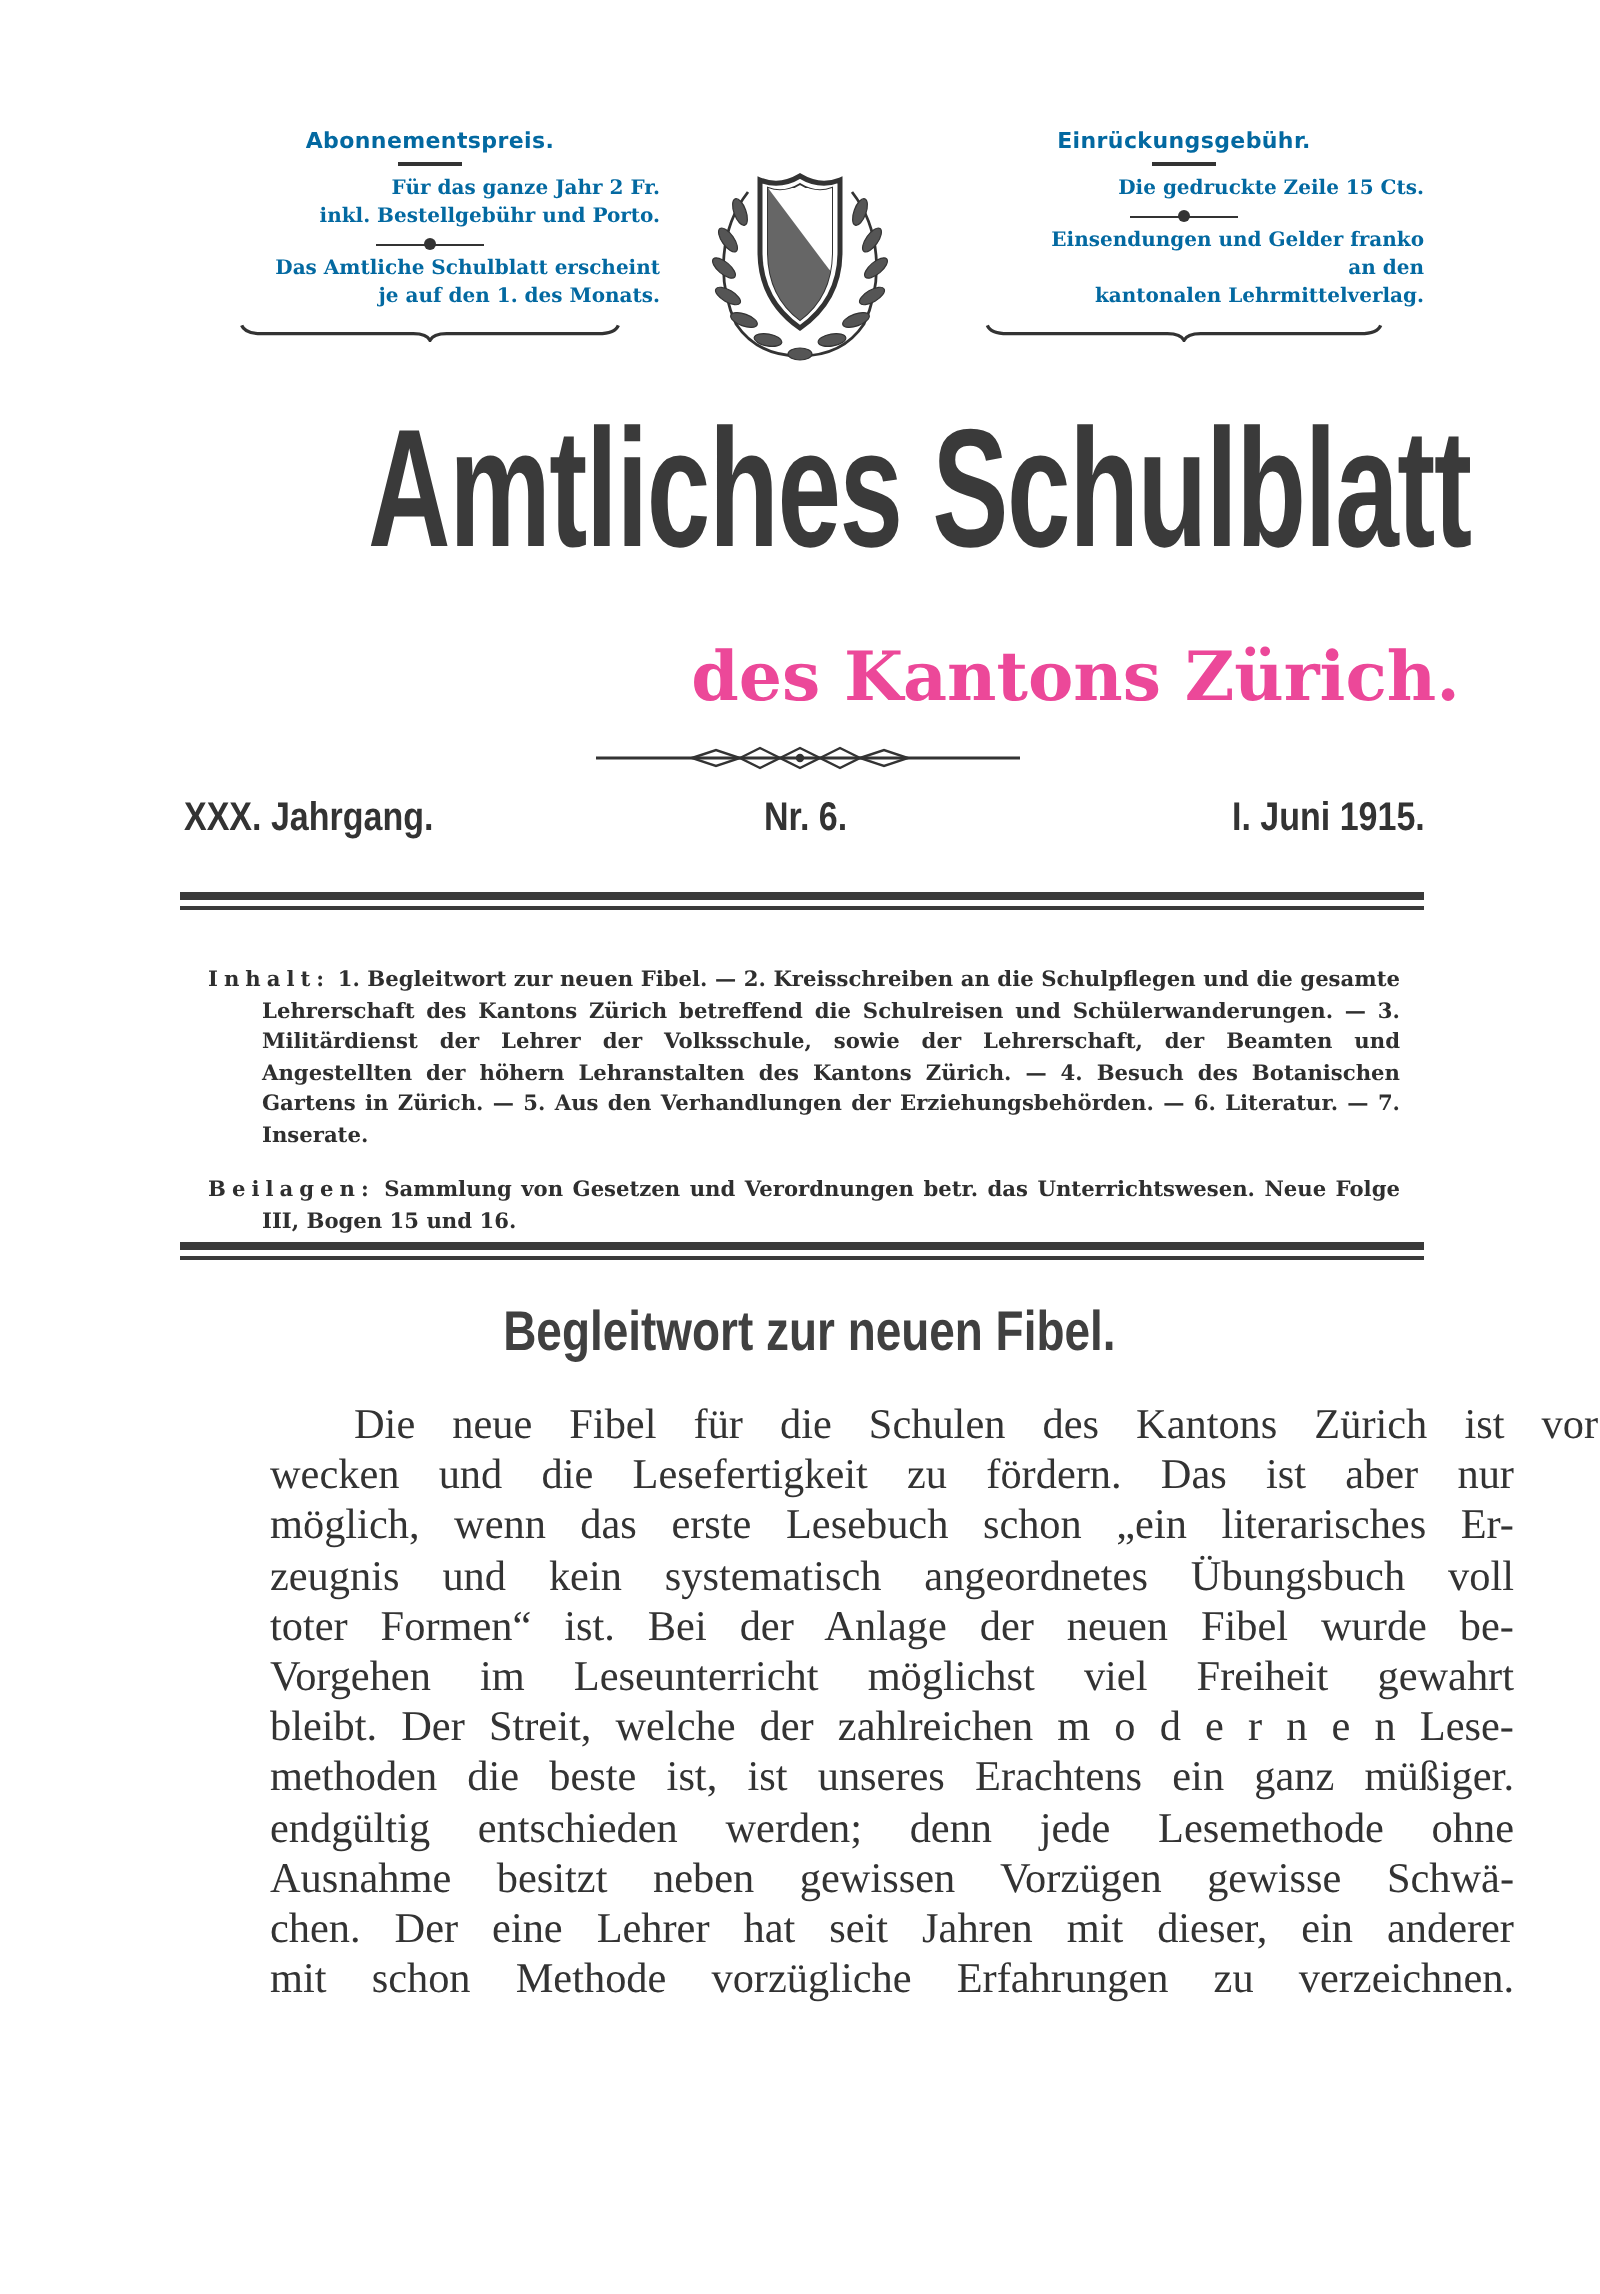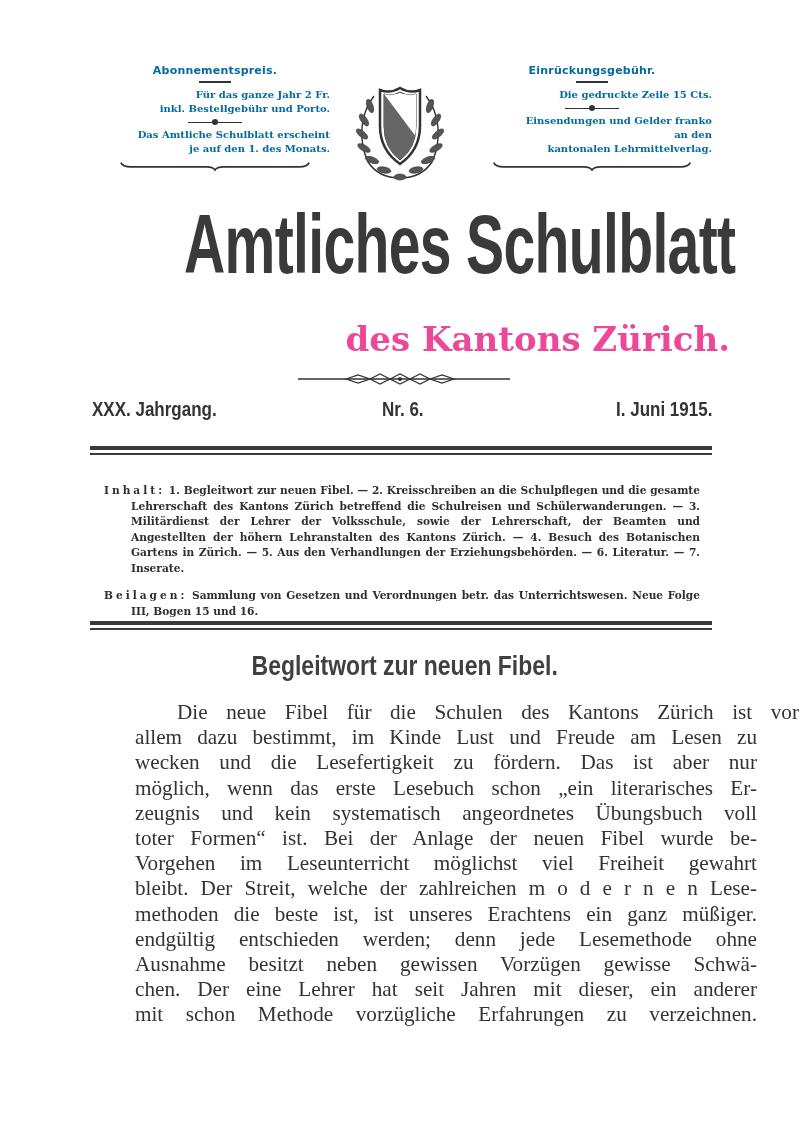--- a/index.html
+++ b/index.html
@@ -128,21 +128,20 @@
   <p><span class="spaced">Beilagen:</span> <span>Sammlung von Gesetzen und Verordnungen betr. das Unterrichtswesen.</span> <span>Neue Folge III, Bogen 15 und 16.</span></p>
 </div>
 
 <div class="abs rule-thick" style="left:90px; width:622px; top:621px;"></div>
 <div class="abs rule-thin" style="left:90px; width:622px; top:628px;"></div>
 
 <div class="abs heading"><span>Begleitwort zur neuen Fibel.</span></div>
 
 <div class="abs body-text">
   <span class="body-line indent" style="white-space: normal; width: 100%; height: 25.2px; overflow: hidden;">Die neue Fibel für die Schulen des Kantons Zürich ist vor</span>
-  <span class="body-line" style="white-space: normal; width: 100%; height: 25.2px; overflow: hidden;">allem dazu bestimmt, im Kinde Lust und Freude am Lesen zu</span>
   <span class="body-line" style="white-space: normal; width: 100%; height: 25.2px; overflow: hidden;">wecken und die Lesefertigkeit zu fördern. Das ist aber nur</span>
   <span class="body-line" style="white-space: normal; width: 100%; height: 25.2px; overflow: hidden;">möglich, wenn das erste Lesebuch schon „ein literarisches Er-</span>
   <span class="body-line" style="white-space: normal; width: 100%; height: 25.2px; overflow: hidden;">zeugnis und kein systematisch angeordnetes Übungsbuch voll</span>
   <span class="body-line" style="white-space: normal; width: 100%; height: 25.2px; overflow: hidden;">toter Formen“ ist. Bei der Anlage der neuen Fibel wurde be-</span>
   <span class="body-line" style="white-space: normal; width: 100%; height: 25.2px; overflow: hidden;">Vorgehen im Leseunterricht möglichst viel Freiheit gewahrt</span>
   <span class="body-line" style="white-space: normal; width: 100%; height: 25.2px; overflow: hidden;">bleibt. Der Streit, welche der zahlreichen m o d e r n e n Lese-</span>
   <span class="body-line" style="white-space: normal; width: 100%; height: 25.2px; overflow: hidden;">methoden die beste ist, ist unseres Erachtens ein ganz müßiger.</span>
   <span class="body-line" style="white-space: normal; width: 100%; height: 25.2px; overflow: hidden;">endgültig entschieden werden; denn jede Lesemethode ohne</span>
   <span class="body-line" style="white-space: normal; width: 100%; height: 25.2px; overflow: hidden;">Ausnahme besitzt neben gewissen Vorzügen gewisse Schwä-</span>
   <span class="body-line" style="white-space: normal; width: 100%; height: 25.2px; overflow: hidden;">chen. Der eine Lehrer hat seit Jahren mit dieser, ein anderer</span>

